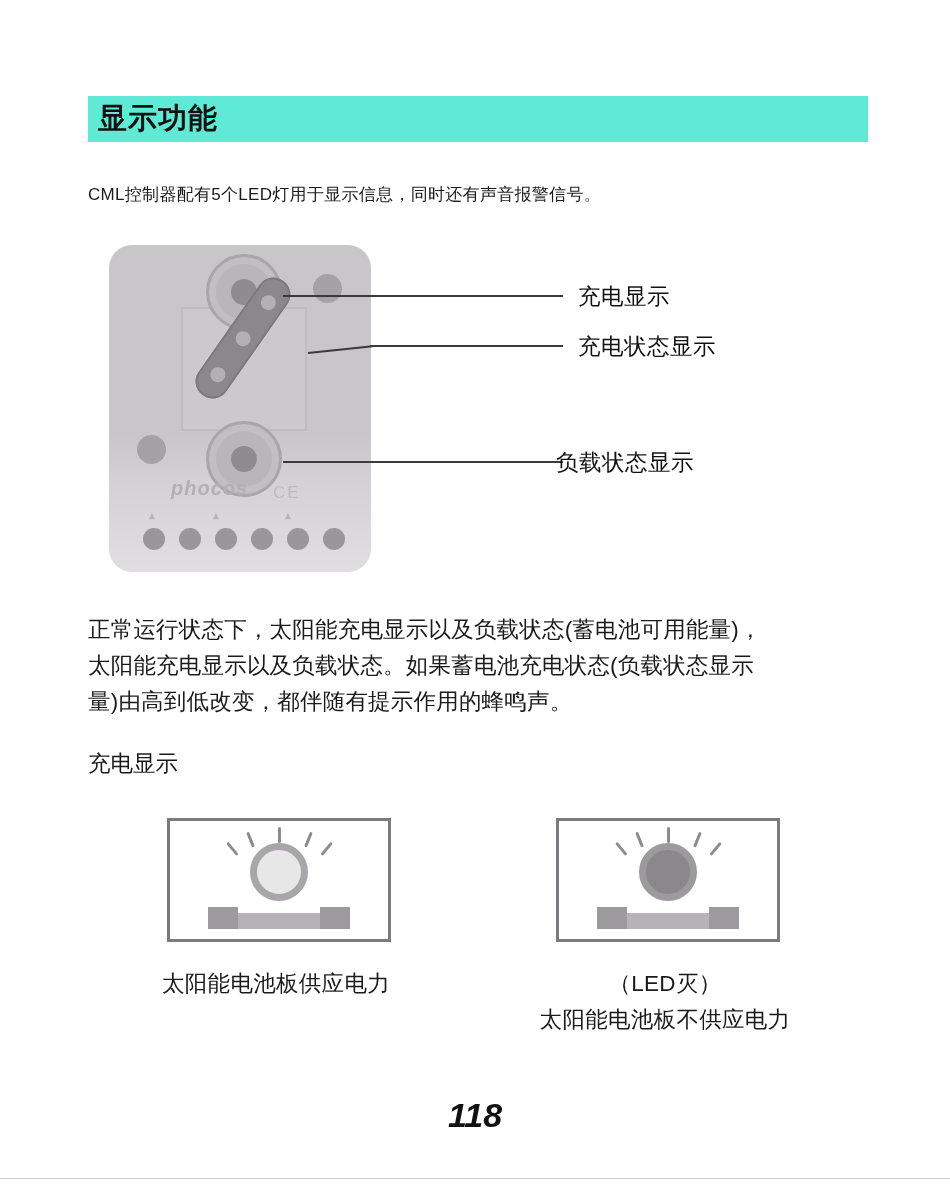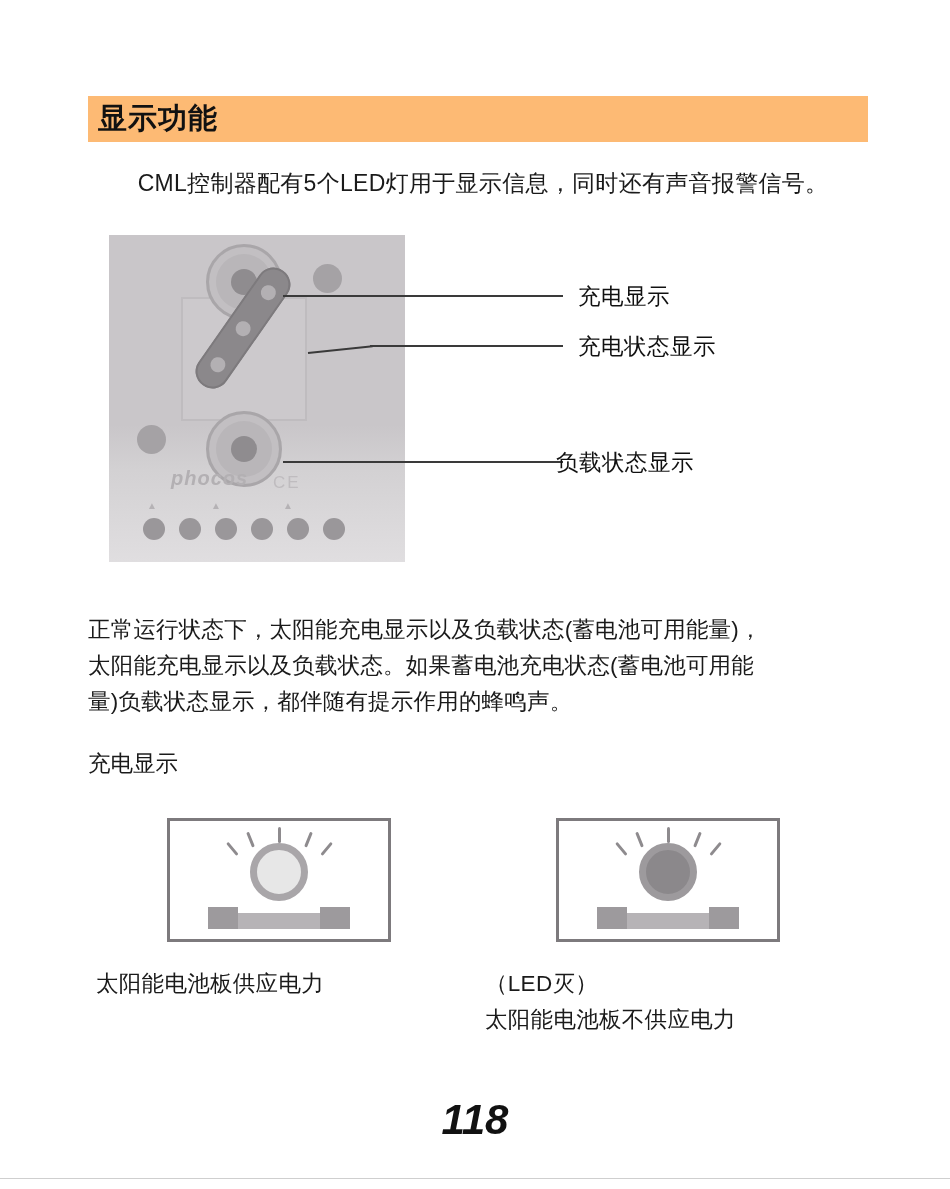--- a/index.html
+++ b/index.html
@@ -22,53 +22,53 @@
     height: 1189px;
   }
 
   
   .section-bar {
     position: absolute;
     left: 88px;
     top: 96px;
     width: 780px;
     height: 46px;
-    background: #fdba74;
+    background: #5eead4;
     display: flex;
     align-items: center;
   }
   .section-bar .section-title {
     font-size: 29px;
     font-weight: 600;
     letter-spacing: 1px;
     padding-left: 10px;
     color: #111;
   }
 
   
   .intro {
     position: absolute;
     left: 88px;
-    top: 166px;
+    top: 178px;
     width: 790px;
-    font-size: 23px;
+    font-size: 17px;
     line-height: 34px;
     letter-spacing: 0.3px;
-    text-align: center;
   }
 
   
   .device-figure {
     position: absolute;
     left: 109px;
-    top: 235px;
-    width: 296px;
+    top: 245px;
+    width: 262px;
     height: 327px;
     background: linear-gradient(to bottom, #c9c6c9 0%, #c9c6c9 58%, #d3d1d3 72%, #e0dee0 100%);
     overflow: hidden;
+    border-radius: 23px;
   }
   .dev-faceplate {
     position: absolute;
     left: 72px;
     top: 62px;
     width: 122px;
     height: 120px;
     border: 2px solid #bfbcbf;
     background: rgba(255,255,255,0.06);
   }
@@ -260,36 +260,37 @@
   .ray {
     position: absolute;
     background: #8e8b8e;
     width: 3px;
     border-radius: 2px;
     transform-origin: 50% 100%;
   }
 
   .fig-caption {
     position: absolute;
+    text-align: center;
     font-size: 22.5px;
     line-height: 36px;
     letter-spacing: 0.3px;
     width: 360px;
   }
   .fig-caption-1 { left: 96px; top: 966px; }
   .fig-caption-2 { left: 485px; top: 966px; }
 
   
   .page-number {
     position: absolute;
     left: 0;
     top: 1096px;
     width: 950px;
     text-align: center;
-    font-size: 42px;
+    font-size: 34px;
     font-style: italic;
     font-weight: bold;
     color: #111;
   }
   .bottom-rule {
     position: absolute;
     left: 0;
     top: 1178px;
     width: 950px;
     height: 1px;
@@ -346,22 +347,22 @@
   <div class="leader" style="left:370px; top:345px; width:193px;"></div>
   <div class="leader-diag" style="left:308px; top:352px; width:65px; transform: rotate(-6deg);"></div>
   <div class="leader" style="left:283px; top:461px; width:280px;"></div>
 
   <div class="callout" style="left:578px; top:281px;">充电显示</div>
   <div class="callout" style="left:578px; top:331px;">充电状态显示</div>
   <div class="callout" style="left:556px; top:447px;">负载状态显示</div>
 
   <div class="body-text">
     <div>正常运行状态下，太阳能充电显示以及负载状态(蓄电池可用能量)，</div>
-    <div>太阳能充电显示以及负载状态。如果蓄电池充电状态(蓄电池可用能</div>
-    <div>量)负载状态显示，都伴随有提示作用的蜂鸣声。</div>
+    <div>太阳能充电显示以及负载状态。如果蓄电池充电状态(负载状态显示</div>
+    <div>量)由高到低改变，都伴随有提示作用的蜂鸣声。</div>
   </div>
 
   <div class="sub-label">充电显示</div>
 
   <div class="led-fig led-fig-1">
     <div class="ray" style="left:66px; top:18px; height:16px; transform:rotate(-40deg);"></div>
     <div class="ray" style="left:82px; top:10px; height:16px; transform:rotate(-22deg);"></div>
     <div class="ray" style="left:108px; top:6px; height:16px;"></div>
     <div class="ray" style="left:134px; top:10px; height:16px; transform:rotate(22deg);"></div>
     <div class="ray" style="left:150px; top:18px; height:16px; transform:rotate(40deg);"></div>

